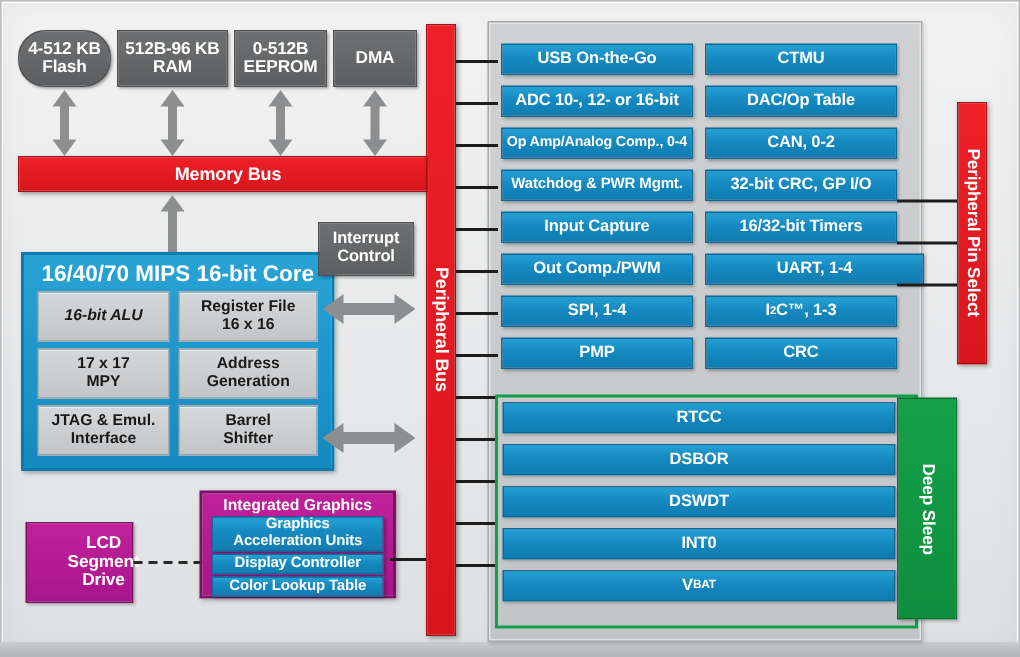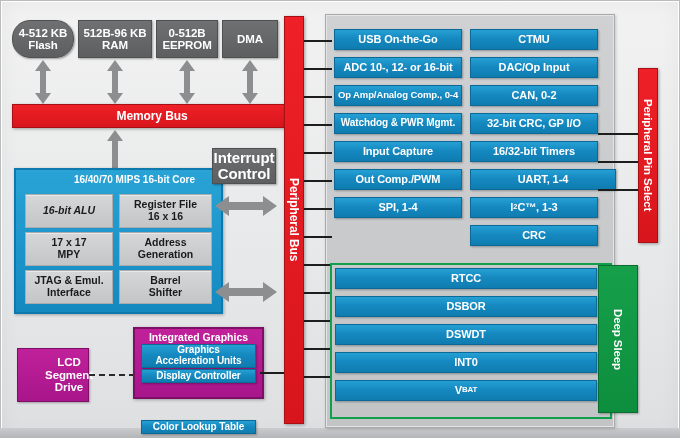--- a/index.html
+++ b/index.html
@@ -41,21 +41,21 @@
 
   
   .panel-right{position:absolute;left:325px;top:14px;width:288px;height:412px;
     background:linear-gradient(180deg,#cfd1d3,#c2c4c6);
     border:1px solid #a8aaac;box-shadow:inset 0 0 0 1px #e3e4e6,1px 1px 3px rgba(0,0,0,.18);}
 
   .core{position:absolute;left:14px;top:168px;width:205px;height:142px;
     background:linear-gradient(180deg,#29a3d6,#1489c0);
     border:2px solid #0e79ad;box-shadow:1px 1px 3px rgba(0,0,0,.3);}
   .core-title{position:absolute;left:0;top:4px;width:205px;text-align:center;
-    color:#fff;font-size:10px;font-weight:bold;padding-left:16px;}
+    color:#fff;font-size:15px;font-weight:bold;}
   .core-cell{position:absolute;box-sizing:border-box;display:flex;align-items:center;
     justify-content:center;text-align:center;font-size:10.5px;font-weight:bold;
     color:#1a1a1a;line-height:1.12;
     background:linear-gradient(180deg,#d6d7d9,#c4c5c7);
     border:1px solid #a9abad;box-shadow:inset 0 1px 0 #e8e9ea;}
 
   .gfx{position:absolute;left:133px;top:327px;width:127px;height:68px;
     background:linear-gradient(180deg,#c0219a,#a8158a);
     border:2px solid #7d0f66;box-shadow:1px 1px 3px rgba(0,0,0,.3);}
   .gfx-title{position:absolute;left:0;top:2px;width:127px;text-align:center;
@@ -118,42 +118,42 @@
   <div class="core">
     <div class="core-title">16/40/70 MIPS 16-bit Core</div>
     <div class="core-cell" style="left:9px;top:24px;width:88px;height:34px;font-style:italic;">16-bit ALU</div>
     <div class="core-cell" style="left:103px;top:24px;width:93px;height:34px;">Register File<br>16 x 16</div>
     <div class="core-cell" style="left:9px;top:62px;width:88px;height:34px;">17 x 17<br>MPY</div>
     <div class="core-cell" style="left:103px;top:62px;width:93px;height:34px;">Address<br>Generation</div>
     <div class="core-cell" style="left:9px;top:100px;width:88px;height:34px;">JTAG &amp; Emul.<br>Interface</div>
     <div class="core-cell" style="left:103px;top:100px;width:93px;height:34px;">Barrel<br>Shifter</div>
   </div>
 
-  <div class="box gray" style="left:212px;top:148px;width:64px;height:36px;font-size:15px;">Interrupt<br>Control</div>
+  <div class="box gray" style="left:212px;top:148px;width:64px;height:36px;font-size:11px;">Interrupt<br>Control</div>
 
   <div class="arrow-h" style="left:215px;top:195px;">
     <svg width="62" height="22" viewBox="0 0 62 22">
         <polygon points="0,11 14,1 14,7 48,7 48,1 62,11 48,21 48,15 14,15 14,21" fill="#8c8e90"></polygon>
       </svg>
   </div>
   <div class="arrow-h" style="left:215px;top:281px;">
     <svg width="62" height="22" viewBox="0 0 62 22">
         <polygon points="0,11 14,1 14,7 48,7 48,1 62,11 48,21 48,15 14,15 14,21" fill="#8c8e90"></polygon>
       </svg>
   </div>
 
   <div class="box magenta" style="left:17px;top:348px;width:72px;height:54px;padding-left:32px;">LCD<br>Segment<br>Drive</div>
 
   <div class="dash" style="left:89px;top:374px;width:46px;"></div>
 
   <div class="gfx">
     <div class="gfx-title">Integrated Graphics</div>
     <div class="box blue" style="left:6px;top:15px;width:115px;height:24px;font-size:10px;">Graphics<br>Acceleration Units</div>
     <div class="box blue" style="left:6px;top:40px;width:115px;height:14px;font-size:10px;">Display Controller</div>
-    <div class="box blue" style="left:6px;top:55px;width:115px;height:14px;font-size:10px;margin-top:36px;">Color Lookup Table</div>
+    <div class="box blue" style="left:6px;top:55px;width:115px;height:14px;font-size:10px;">Color Lookup Table</div>
   </div>
 
   <div class="conn" style="left:260px;top:372px;width:24px;"></div>
 
   <div class="box red vert" style="left:284px;top:16px;width:20px;height:408px;">Peripheral Bus</div>
 
   <div class="conn" style="left:304px;top:40px;width:28px;"></div>
   <div class="conn" style="left:304px;top:68px;width:28px;"></div>
   <div class="conn" style="left:304px;top:96px;width:28px;"></div>
   <div class="conn" style="left:304px;top:124px;width:28px;"></div>
@@ -167,23 +167,24 @@
   <div class="conn" style="left:304px;top:348px;width:28px;"></div>
   <div class="conn" style="left:304px;top:376px;width:28px;"></div>
 
   <div class="box blue" style="left:334px;top:29px;width:128px;height:21px;">USB On-the-Go</div>
   <div class="box blue" style="left:334px;top:57px;width:128px;height:21px;">ADC 10-, 12- or 16-bit</div>
   <div class="box blue" style="left:334px;top:85px;width:128px;height:21px;font-size:9.5px;">Op Amp/Analog Comp., 0-4</div>
   <div class="box blue" style="left:334px;top:113px;width:128px;height:21px;font-size:10px;">Watchdog &amp; PWR Mgmt.</div>
   <div class="box blue" style="left:334px;top:141px;width:128px;height:21px;">Input Capture</div>
   <div class="box blue" style="left:334px;top:169px;width:128px;height:21px;">Out Comp./PWM</div>
   <div class="box blue" style="left:334px;top:197px;width:128px;height:21px;">SPI, 1-4</div>
+  <div class="box blue" style="left:334px;top:225px;width:128px;height:21px;">PMP</div>
 
   <div class="box blue" style="left:470px;top:29px;width:128px;height:21px;">CTMU</div>
-  <div class="box blue" style="left:470px;top:57px;width:128px;height:21px;">DAC/Op Input</div>
+  <div class="box blue" style="left:470px;top:57px;width:128px;height:21px;">DAC/Op Table</div>
   <div class="box blue" style="left:470px;top:85px;width:128px;height:21px;">CAN, 0-2</div>
   <div class="box blue" style="left:470px;top:113px;width:128px;height:21px;">32-bit CRC, GP I/O</div>
   <div class="box blue" style="left:470px;top:141px;width:128px;height:21px;">16/32-bit Timers</div>
   <div class="box blue" style="left:470px;top:169px;width:146px;height:21px;">UART, 1-4</div>
   <div class="box blue" style="left:470px;top:197px;width:128px;height:21px;">
       <span>I</span>
       <span style="font-size: 0.68em; vertical-align: super;">2</span>
       <span>C™, 1-3</span>
     </div>
   <div class="box blue" style="left:470px;top:225px;width:128px;height:21px;">CRC</div>

